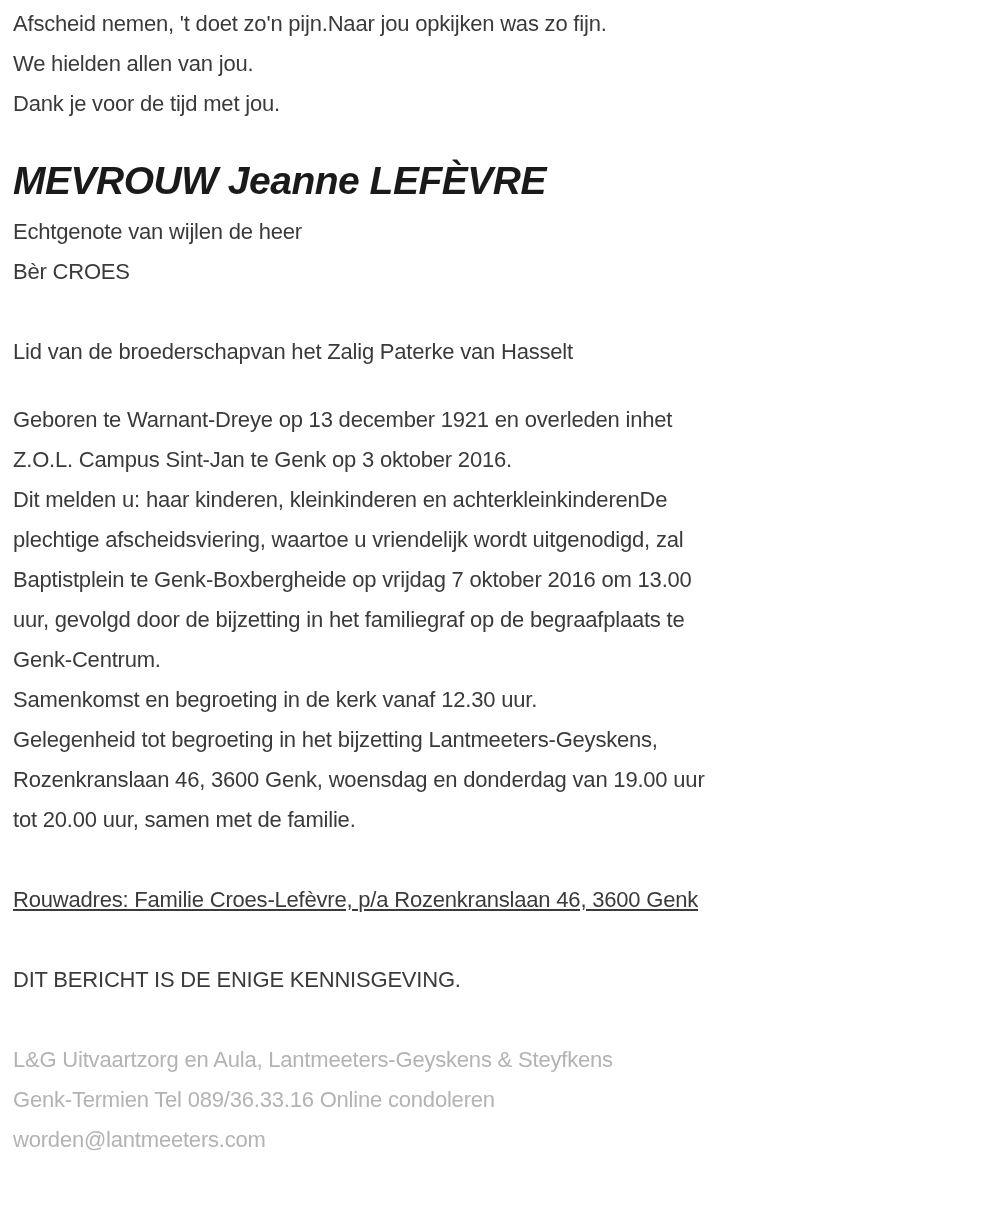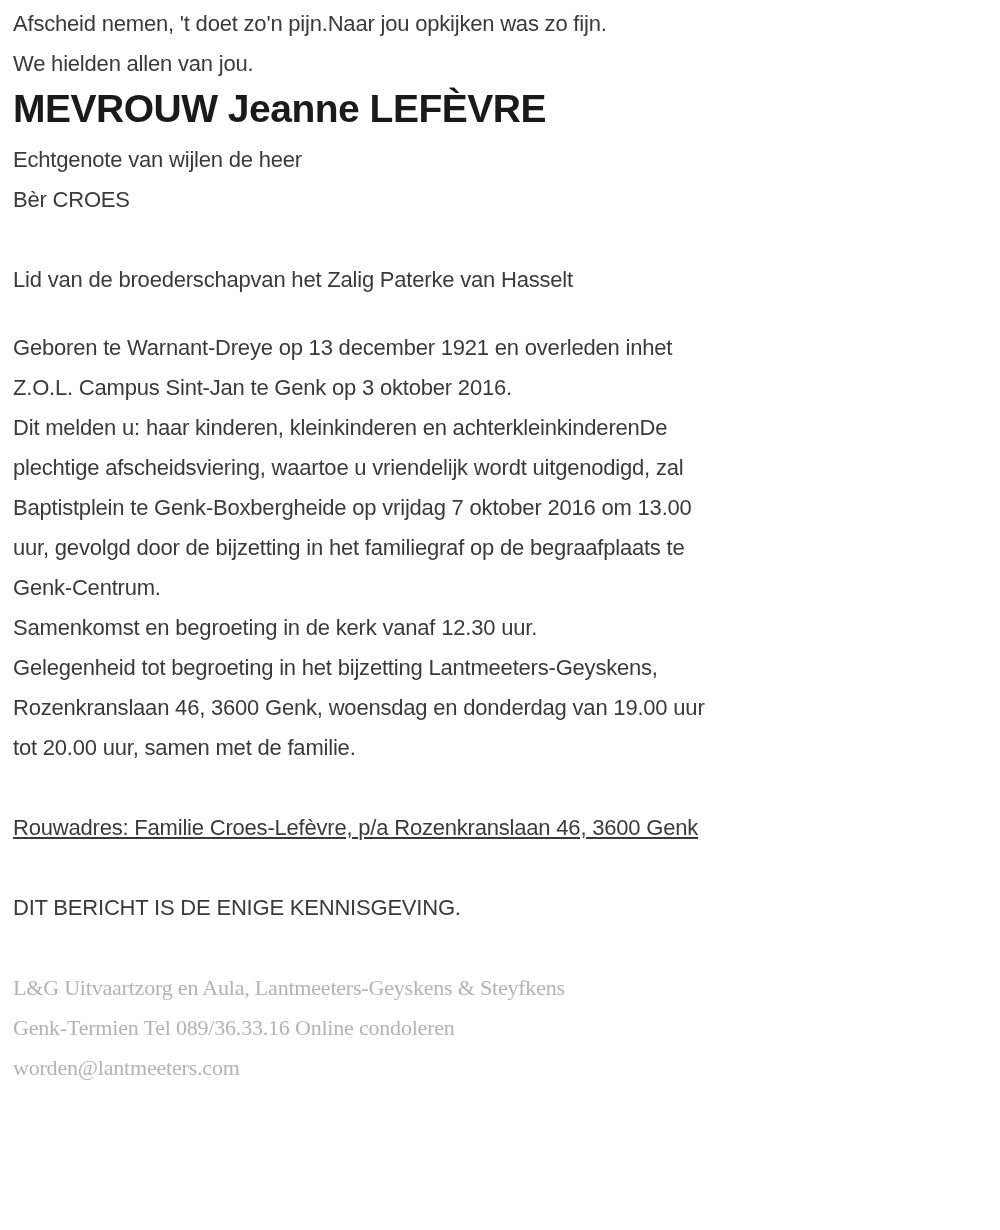--- a/index.html
+++ b/index.html
@@ -27,41 +27,43 @@
     letter-spacing:-0.2px;
     white-space:nowrap;
     font-weight:300;
   }
   .heading{
     font-size:39px;
     line-height:50px;
     font-weight:700;
     color:var(--heading-color);
     letter-spacing:-0.5px;
+    margin-top:32px;
     white-space:nowrap;
+    font-style:italic;
   }
   .relation-block{margin-top:6px;}
   .membership-line{margin-top:40px;}
   .notice-body{margin-top:28px;}
   .mourning-address{margin-top:40px;text-decoration:underline;}
   .notice-statement{margin-top:40px;}
   .funeral-home-footer{
     margin-top:40px;
     color:var(--footer-color);
-    font-family:Liberation Serif, serif;
   }
 </style>
 </head>
 <body>
 
 <div class="doc">
 
   <div class="opening-verse">
     <div class="line">Afscheid nemen, 't doet zo'n pijn.Naar jou opkijken was zo fijn.</div>
       <div class="line">We hielden allen van jou.</div>
+      <div class="line">Dank je voor de tijd met jou.</div>
   </div>
 
   <div class="heading">MEVROUW Jeanne LEFÈVRE</div>
 
   <div class="relation-block">
     <div class="line">Echtgenote van wijlen de heer</div>
       <div class="line">Bèr CROES</div>
   </div>
 
   <div class="line membership-line">Lid van de broederschapvan het Zalig Paterke van Hasselt</div>

